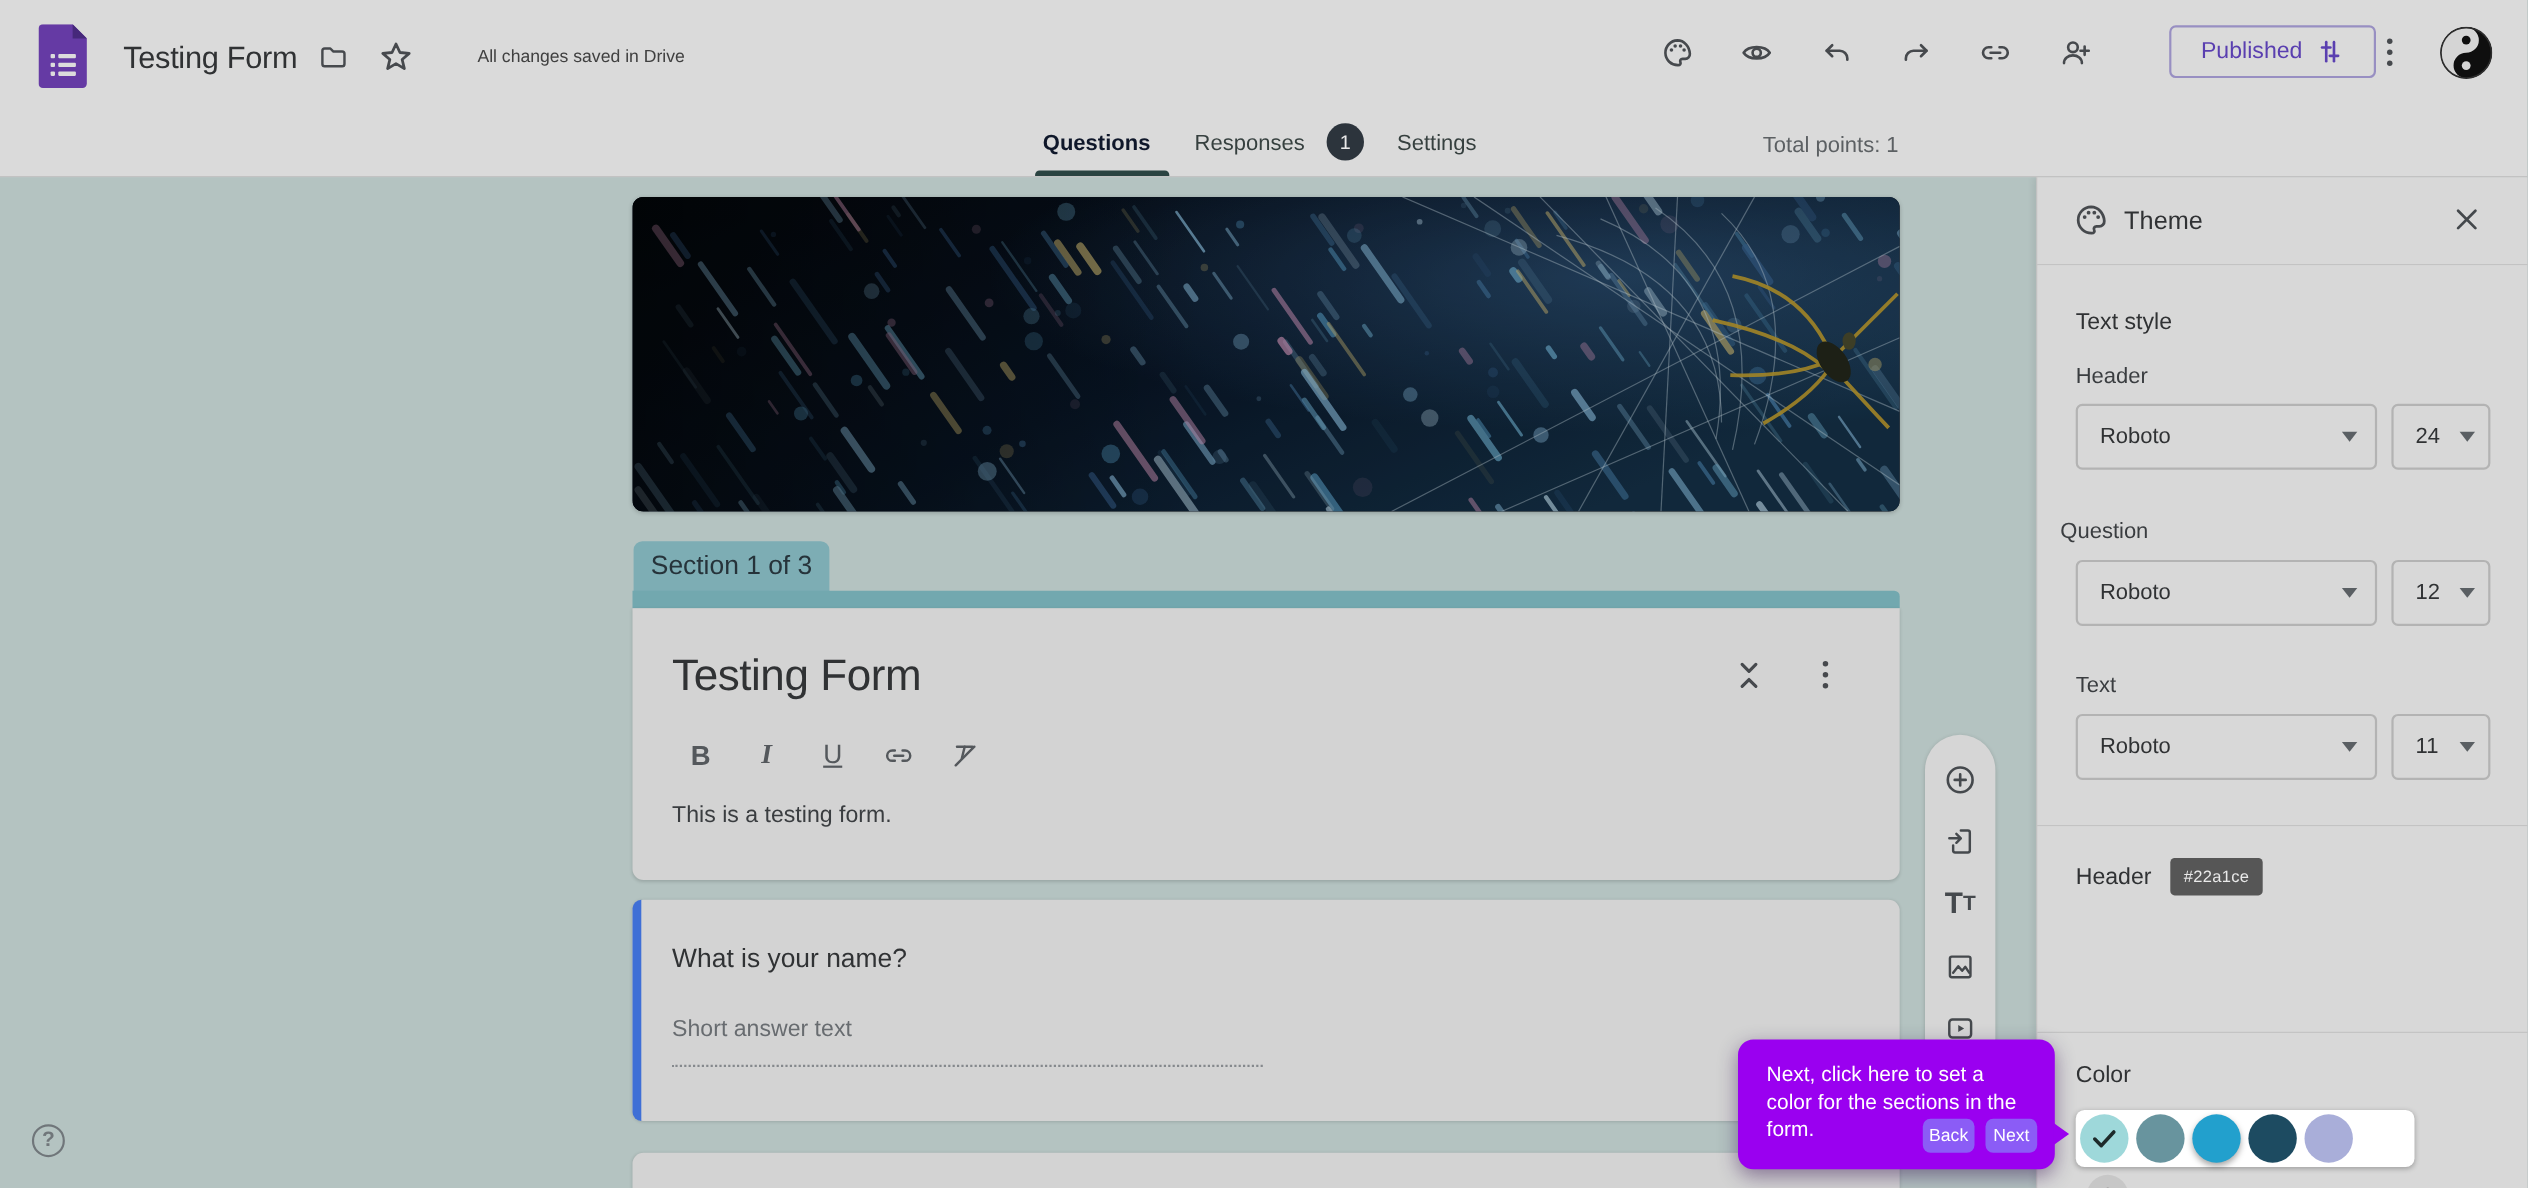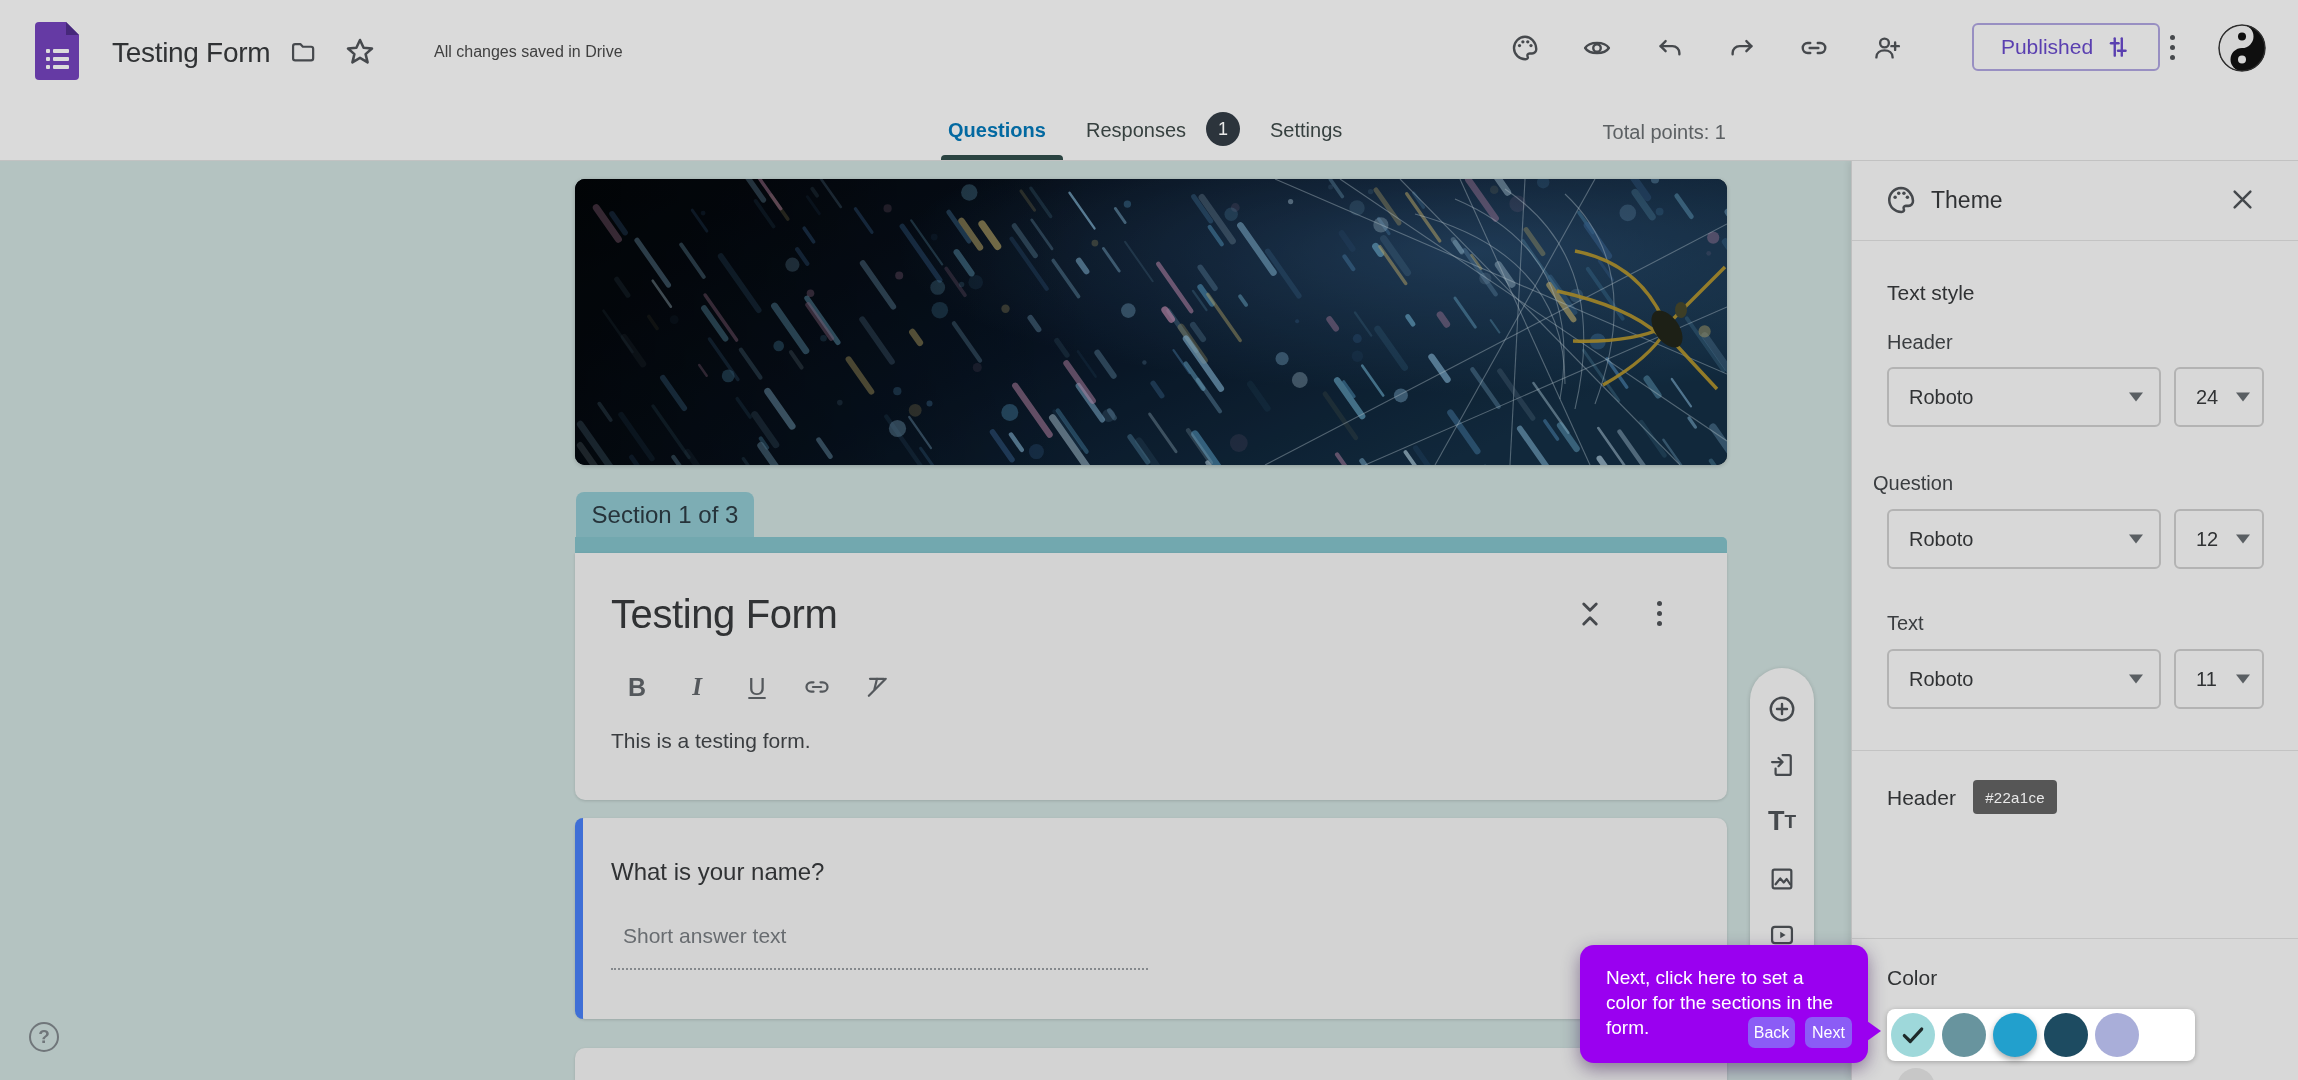--- a/index.html
+++ b/index.html
@@ -15,21 +15,21 @@
   .doc-title{left:112px;top:37px;font-size:28px;color:#303234;letter-spacing:-.3px;}
   .tb-icon{color:#46494d;cursor:pointer;}
   .saved{left:434px;top:43px;font-size:16px;color:#404040;}
   .pub-btn{left:1936px;top:23px;width:188px;height:48px;border:2px solid #988fc2;border-radius:6px;
     display:flex;align-items:center;justify-content:center;gap:12px;color:#5a3fb0;font-size:21px;font-weight:500;box-sizing:border-box;margin-left:36px;}
   .kebab-dots{display:flex;flex-direction:column;gap:5px;align-items:center;}
   .kebab-dots i{width:5px;height:5px;border-radius:50%;background:#46494d;display:block;}
   .avatar{left:2218px;top:24px;width:48px;height:48px;border-radius:50%;overflow:hidden;filter:brightness(.88);}
 
   .tab{font-size:20px;color:#36403f;font-weight:500;top:119px;cursor:pointer;}
-  .tab.active{color:#0369a1;font-weight:700;}
+  .tab.active{color:#0f172a;font-weight:700;}
   .tab-underline{left:941px;top:155px;width:122px;height:5px;background:#2a4341;border-radius:4px 4px 0 0;}
   .resp-badge{left:1206px;top:112px;width:34px;height:34px;border-radius:50%;background:#2c343c;color:#e9e9e9;
     font-size:18px;display:flex;align-items:center;justify-content:center;}
   .total-pts{left:1576px;top:121px;width:150px;text-align:right;font-size:20px;color:#5c6063;}
 
   
   .banner{left:575px;top:179px;width:1152px;height:286px;border-radius:10px;overflow:hidden;
     box-shadow:0 1px 4px rgba(0,0,0,.2);background:#060b14;}
   .section-tab{left:576px;top:492px;width:178px;height:46px;background:#7dadb4;border-radius:8px 8px 0 0;
     display:flex;align-items:center;justify-content:center;font-size:24px;color:#26333a;}
@@ -41,21 +41,21 @@
   .fmt-bar{left:40px;top:114px;display:flex;gap:16px;}
   .fmt-btn{width:44px;height:40px;display:flex;align-items:center;justify-content:center;color:#54585c;cursor:pointer;}
   .fmt-b{font-size:25px;font-weight:700;}
   .fmt-i{font-size:25px;font-weight:700;font-style:italic;font-family:"Liberation Serif",serif;}
   .fmt-u{font-size:24px;font-weight:500;text-decoration:underline;}
   .form-desc{left:36px;top:176px;font-size:21px;color:#3a3d40;}
 
   .q-card{left:575px;top:818px;width:1152px;height:201px;border-radius:10px;}
   .q-accent{left:0;top:0;bottom:0;width:8px;background:#3f6fd6;border-radius:10px 0 0 10px;}
   .q-title{left:36px;top:40px;font-size:24px;color:#303234;}
-  .q-ph{left:36px;top:106px;font-size:21px;color:#686c70;margin-left:12px;}
+  .q-ph{left:36px;top:106px;font-size:21px;color:#686c70;}
   .q-line{left:36px;top:150px;width:537px;border-bottom:2px dotted #85898d;height:0;}
   .next-card{left:575px;top:1048px;width:1152px;height:32px;border-radius:10px 10px 0 0;}
 
   
   .side-tools{left:1750px;top:668px;width:64px;height:308px;background:#d6d6d6;border-radius:32px;
     box-shadow:0 1px 4px rgba(0,0,0,.18);display:flex;flex-direction:column;align-items:center;justify-content:space-evenly;z-index:20;}
   .side-btn{color:#45494d;cursor:pointer;display:flex;align-items:center;justify-content:center;width:32px;height:32px;}
   .tt-glyph{font-weight:700;color:#45494d;line-height:1;}
 
   

